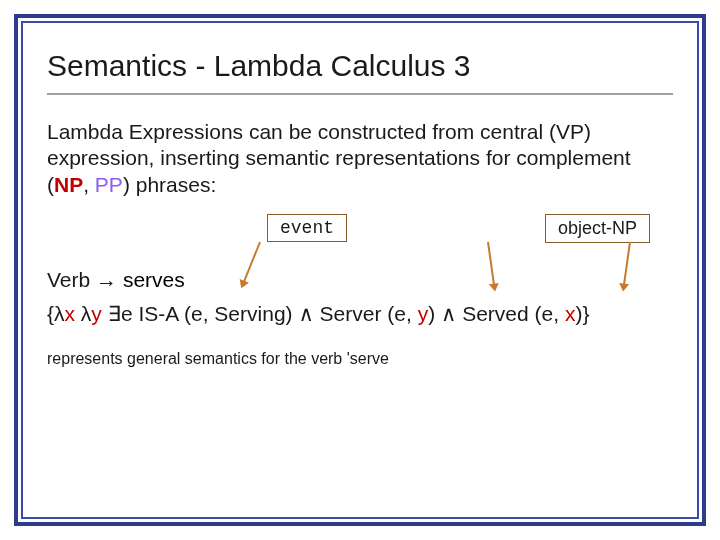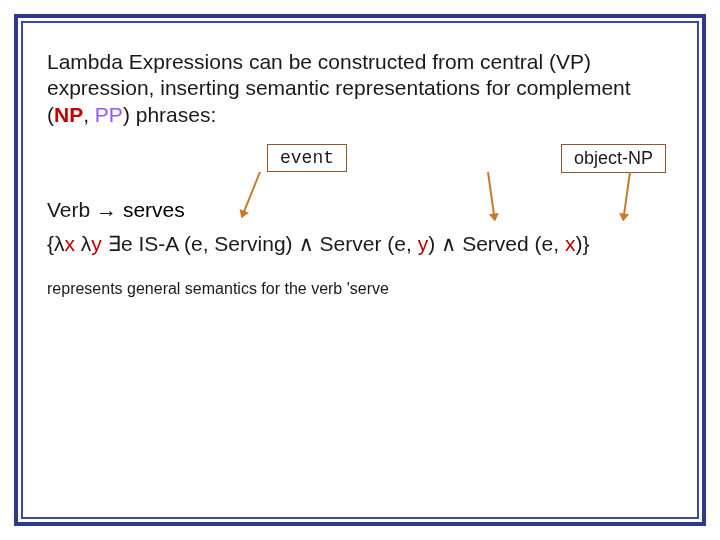--- a/index.html
+++ b/index.html
@@ -53,21 +53,21 @@
     top: 0;
     border: 1.5px solid #8a5a2a;
     background: #fff;
     font-size: 18px;
     color: #1a1a1a;
     padding: 3px 12px;
     text-align: center;
   }
   .lb-event { left: 220px; font-family: Liberation Mono, monospace; }
   .lb-subj  { left: 360px; }
-  .lb-obj   { left: 514px; }
+  .lb-obj   { left: 498px; }
   .arrow {
     position: absolute;
     width: 2px;
     background: #c77b2a;
     top: 28px;
   }
   .arrow::after {
     content: "";
     position: absolute;
     bottom: -2px;
@@ -92,20 +92,21 @@
     white-space: nowrap;
   }
   .red { color: #c00000; }
 </style>
 </head>
 <body>
 
 <div class="outer-frame">
   <div class="inner-frame">
 
+    <div class="title">Semantics - Lambda Calculus 3</div>
 
     <div class="para">
       <span>Lambda Expressions can be constructed from central (</span><span class="vp">VP</span><span>) expression, inserting semantic representations for complement (</span><span class="np">NP</span><span>, </span><span class="pp">PP</span><span>) phrases:</span>
     </div>
 
     <div class="label-row">
       <div class="label-box lb-event">event</div>
       <div class="label-box lb-obj">object-NP</div>
       <div class="arrow ar-event"></div>
       <div class="arrow ar-subj"></div>

